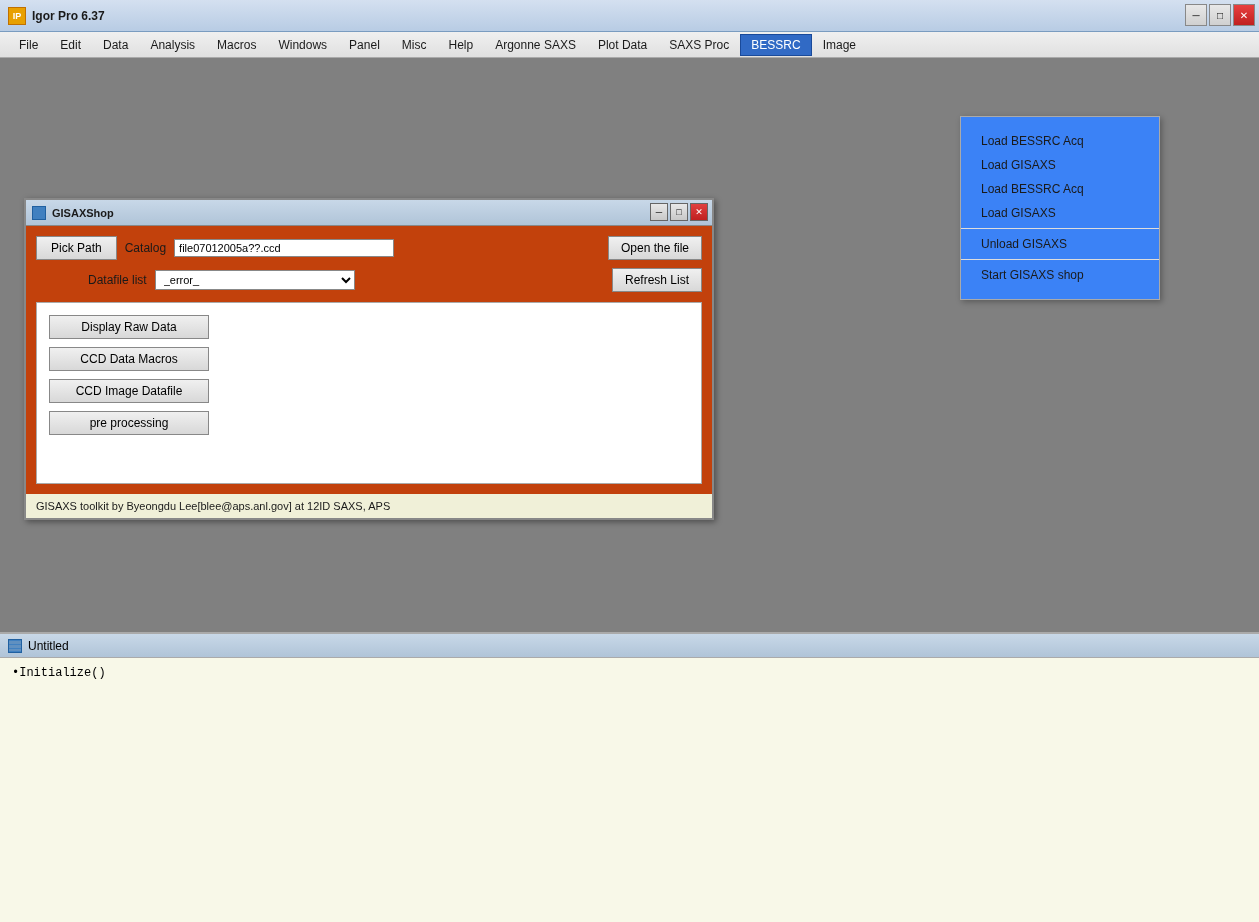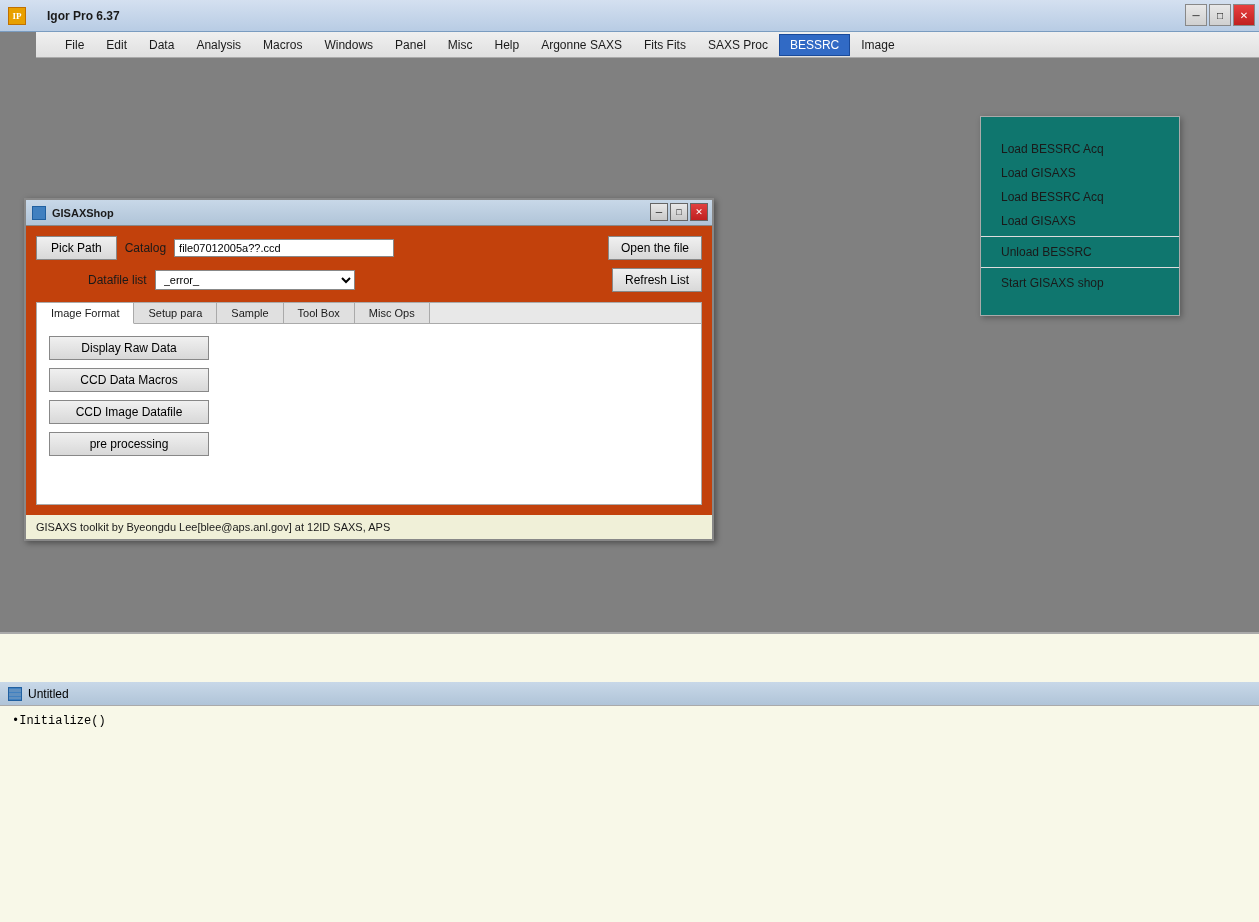--- a/index.html
+++ b/index.html
@@ -19,25 +19,25 @@
       height: 32px;
       display: flex;
       align-items: center;
       padding: 0 8px;
       border-bottom: 1px solid #7a9cc0;
       position: relative;
     }
     .title-bar-icon {
       width: 18px;
       height: 18px;
-      margin-right: 21px;
+      margin-right: 6px;
       background: #e8a000;
       border: 1px solid #c07000;
       display: flex; align-items: center; justify-content: center;
-      font-size: 9px; color: white; font-weight: bold; font-family: Liberation Serif, serif;
+      font-size: 9px; color: white; font-weight: bold;
     }
     .title-bar-text {
       font-size: 12px;
       color: #1a1a1a;
       font-weight: bold;
     }
     .title-bar-controls {
       position: absolute;
       right: 4px;
       top: 4px;
@@ -54,48 +54,47 @@
       cursor: pointer;
     }
     .title-btn.close { background: linear-gradient(to bottom, #e84040, #c02020); color: white; }
 
     
     .menu-bar {
       background: linear-gradient(to bottom, #f0f0f0, #e0e0e0);
       height: 26px;
       display: flex;
       align-items: center;
-      padding: 0 18px;
+      padding: 0 8px;
       border-bottom: 1px solid #aaa;
-      margin-left: 36px;
     }
     .menu-item {
       padding: 3px 10px;
       cursor: pointer;
       font-size: 12px;
       color: #1a1a1a;
       border: 1px solid transparent;
     }
     .menu-item.active {
       background: #316ac5;
       color: white;
       border: 1px solid #1a4a9a;
     }
 
     
     .dropdown-menu {
       position: absolute;
       top: 58px;
-      left: 980px;
-      background: #0f766e;
+      left: 960px;
+      background: #3b82f6;
       border: 1px solid #aaa;
       box-shadow: 2px 2px 6px rgba(0,0,0,0.3);
       min-width: 200px;
       z-index: 1000;
-      padding: 20px 0;
+      padding: 12px 0;
     }
     .dropdown-item {
       padding: 5px 20px;
       cursor: pointer;
       font-size: 12px;
       color: #1a1a1a;
     }
     .dropdown-separator {
       height: 1px;
       background: #ddd;
@@ -285,21 +284,20 @@
       background: #f8f8e8;
       border-top: 2px solid #aaa;
     }
     .console-title-bar {
       background: linear-gradient(to bottom, #c8d8e8, #b0c4d8);
       height: 24px;
       display: flex;
       align-items: center;
       padding: 0 8px;
       border-bottom: 1px solid #aaa;
-      margin-top: 48px;
     }
     .console-title-icon {
       width: 14px;
       height: 14px;
       background: #4080c0;
       margin-right: 6px;
       border: 1px solid #2060a0;
       display: flex; align-items: center; justify-content: center;
     }
     .console-lines {
@@ -328,35 +326,35 @@
   <div class="menu-item">File</div>
   <div class="menu-item">Edit</div>
   <div class="menu-item">Data</div>
   <div class="menu-item">Analysis</div>
   <div class="menu-item">Macros</div>
   <div class="menu-item">Windows</div>
   <div class="menu-item">Panel</div>
   <div class="menu-item">Misc</div>
   <div class="menu-item">Help</div>
   <div class="menu-item">Argonne SAXS</div>
-  <div class="menu-item">Fits Fits</div>
+  <div class="menu-item">Plot Data</div>
   <div class="menu-item">SAXS Proc</div>
   <div class="menu-item active">BESSRC</div>
   <div class="menu-item">Image</div>
 </div>
 
 <div class="main-content">
 
   <div class="dropdown-menu">
     <div class="dropdown-item">Load BESSRC Acq</div>
     <div class="dropdown-item">Load GISAXS</div>
     <div class="dropdown-item">Load BESSRC Acq</div>
     <div class="dropdown-item">Load GISAXS</div>
     <div class="dropdown-separator"></div>
-    <div class="dropdown-item">Unload BESSRC</div>
+    <div class="dropdown-item">Unload GISAXS</div>
     <div class="dropdown-separator"></div>
     <div class="dropdown-item">Start GISAXS shop</div>
   </div>
 
   <div class="gisax-window">
     <div class="gisax-title-bar">
       <div class="gisax-title-icon"></div>
       <span class="gisax-title-text">GISAXShop</span>
       <div class="gisax-title-controls">
         <div class="gisax-btn">─</div>
@@ -375,27 +373,20 @@
 
       <div class="gisax-second-row">
         <span class="datafile-label">Datafile list</span>
         <select class="datafile-select">
           <option>_error_</option>
         </select>
         <button class="refresh-btn">Refresh List</button>
       </div>
 
       <div class="tabs-container">
-        <div class="tabs-header">
-          <div class="tab active">Image Format</div>
-          <div class="tab">Setup para</div>
-          <div class="tab">Sample</div>
-          <div class="tab">Tool Box</div>
-          <div class="tab">Misc Ops</div>
-        </div>
         <div class="tab-content">
           <button class="tab-btn">Display Raw Data</button>
           <button class="tab-btn">CCD Data Macros</button>
           <button class="tab-btn">CCD Image Datafile</button>
           <button class="tab-btn">pre processing</button>
         </div>
       </div>
     </div>
     <div class="gisax-footer">
       <span>GISAXS toolkit by Byeongdu Lee[blee@aps.anl.gov] at 12ID SAXS, APS</span>

